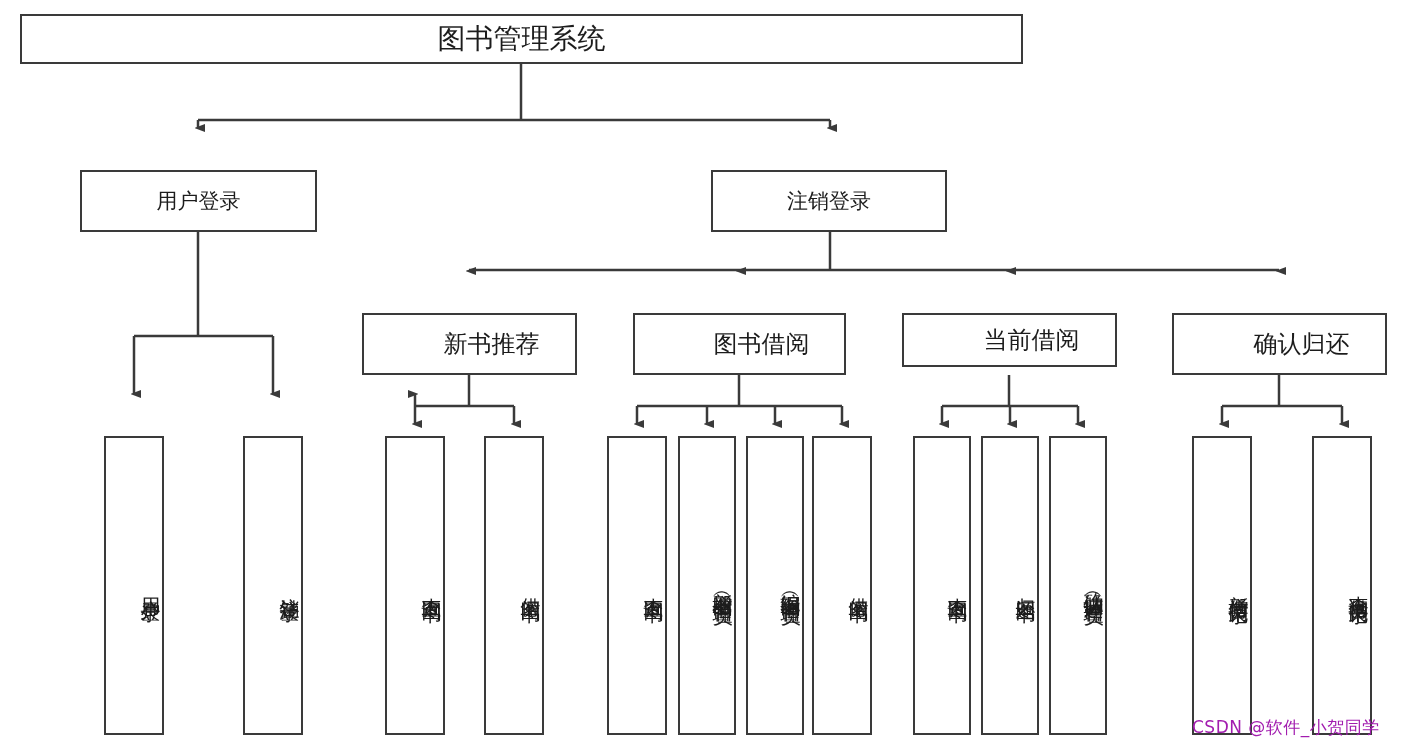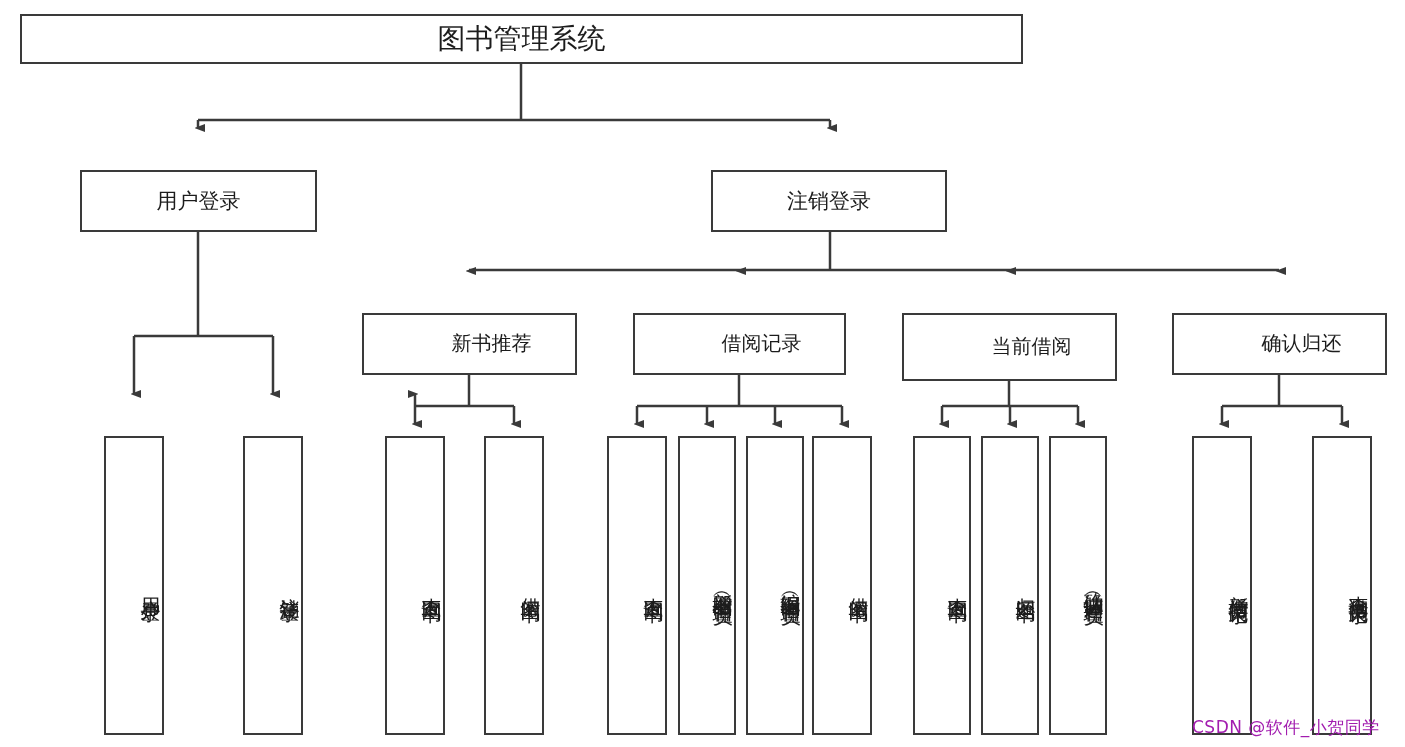--- a/index.html
+++ b/index.html
@@ -39,21 +39,21 @@
     line-height: 1.18;
   }
   .node.root {
     font-size: 28px;
     justify-content: center;
   }
   .node.lvl2 {
     font-size: 21px;
   }
   .node.lvl3 {
-    font-size: 20px;
+    font-size: 24px;
     padding-left: 44px;
   }
   .node.leaf {
     font-size: 20px;
     writing-mode: vertical-rl;
     text-orientation: upright;
     letter-spacing: 2px;
     padding: 10px 0;
     align-items: flex-start;
     justify-content: center;
@@ -138,23 +138,23 @@
     <span>用户登录</span>
   </div>
   <div class="node lvl2" style="left:711px; top:170px; width:236px; height:62px;">
     <span>注销登录</span>
   </div>
 
   <div class="node lvl3" style="left:362px; top:313px; width:215px; height:62px;">
     <span>新书推荐</span>
   </div>
   <div class="node lvl3" style="left:633px; top:313px; width:213px; height:62px;">
-    <span>借阅记录</span>
-  </div>
-  <div class="node lvl3" style="left:902px; top:313px; width:215px; height:68px;">
+    <span>图书借阅</span>
+  </div>
+  <div class="node lvl3" style="left:902px; top:313px; width:215px; height:54px;">
     <span>当前借阅</span>
   </div>
   <div class="node lvl3" style="left:1172px; top:313px; width:215px; height:62px;">
     <span>确认归还</span>
   </div>
 
   <div class="node leaf" style="left:104px; top:436px; width:60px; height:299px;">
     <span class="vtext">用户登录</span>
   </div>
   <div class="node leaf" style="left:243px; top:436px; width:60px; height:299px;">

